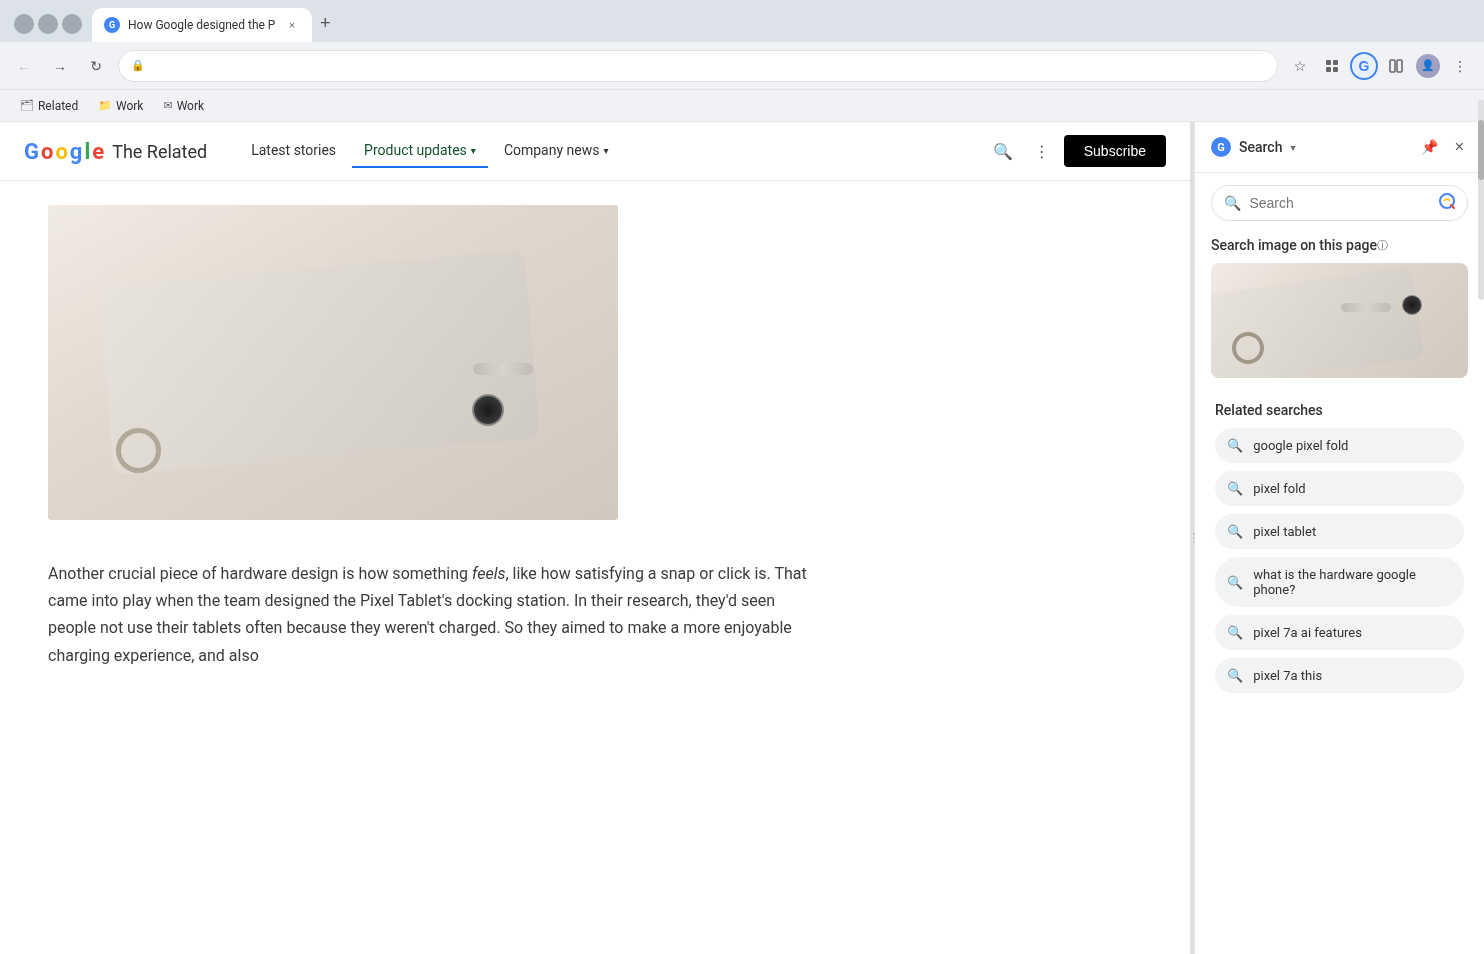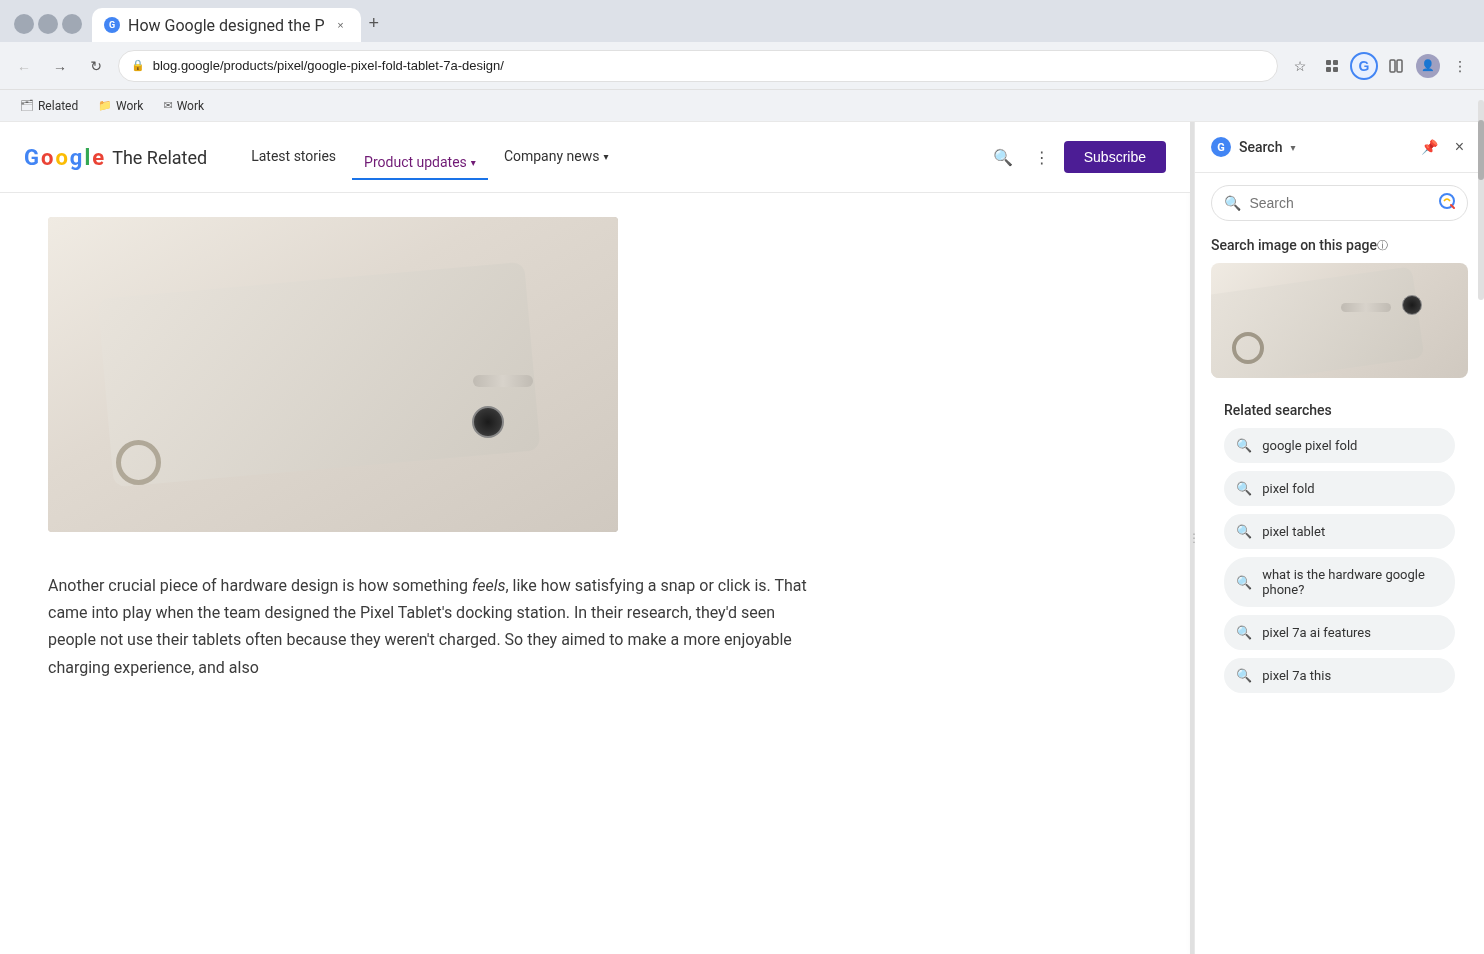--- a/index.html
+++ b/index.html
@@ -55,21 +55,21 @@
     }
     .tab-favicon {
       width: 16px; height: 16px;
       background: #4285f4;
       border-radius: 50%;
       display: flex; align-items: center; justify-content: center;
       font-size: 9px; color: white; font-weight: bold;
     }
     .tab-title {
       flex: 1;
-      font-size: 16px;
+      font-size: 12px;
       color: #333;
       overflow: hidden;
       white-space: nowrap;
       text-overflow: ellipsis;
     }
     .tab-close {
       width: 16px; height: 16px;
       border-radius: 50%;
       border: none;
       background: transparent;
@@ -237,31 +237,30 @@
     .nav-link {
       padding: 8px 12px;
       font-size: 14px;
       color: #333;
       text-decoration: none;
       cursor: pointer;
       border-bottom: 2px solid transparent;
       display: flex; align-items: center; gap: 4px;
     }
     .nav-link.active {
-      color: #701a75;
+      color: #14532d;
       border-bottom: 2px solid #1a73e8;
-      margin-top: 12px;
     }
     .nav-actions {
       display: flex;
       align-items: center;
       gap: 8px;
     }
     .subscribe-btn {
-      background: #4c1d95;
+      background: #000000;
       color: white;
       border: none;
       padding: 8px 20px;
       border-radius: 4px;
       font-size: 14px;
       cursor: pointer;
       font-weight: 500;
     }
     .nav-search-icon {
       cursor: pointer;
@@ -493,21 +492,21 @@
       position: absolute;
       bottom: 12%;
       left: 8%;
       width: 32px; height: 32px;
       border-radius: 50%;
       border: 4px solid #a09888;
       background: transparent;
     }
 
     .related-searches-section {
-      padding: 12px 29px;
+      padding: 12px 20px;
     }
     .related-searches-title {
       font-size: 14px;
       color: #333;
       font-weight: 500;
       margin-bottom: 10px;
     }
     .related-search-item {
       display: flex;
       align-items: center;
@@ -564,21 +563,20 @@
     </div>
     <button class="tab-new-btn">+</button>
   </div>
 
   <div class="toolbar">
     <button class="nav-btn disabled">←</button>
     <button class="nav-btn">→</button>
     <button class="nav-btn">↻</button>
     <div class="address-bar">
       <span class="address-bar-lock">🔒</span>
-      <input class="address-bar-url" type="text" value="blog.google/products/pixel/google-pixel-fold-tablet-7a-design/" style="">
     </div>
     <div class="toolbar-icons">
       <button class="toolbar-icon-btn">☆</button>
       <button class="toolbar-icon-btn">
         <svg width="14" height="14" viewBox="0 0 14 14" fill="none">
           <rect x="1" y="1" width="5" height="5" rx="1" fill="#666"></rect>
           <rect x="8" y="1" width="5" height="5" rx="1" fill="#666"></rect>
           <rect x="1" y="8" width="5" height="5" rx="1" fill="#666"></rect>
           <rect x="8" y="8" width="5" height="5" rx="1" fill="#666"></rect>
         </svg>

